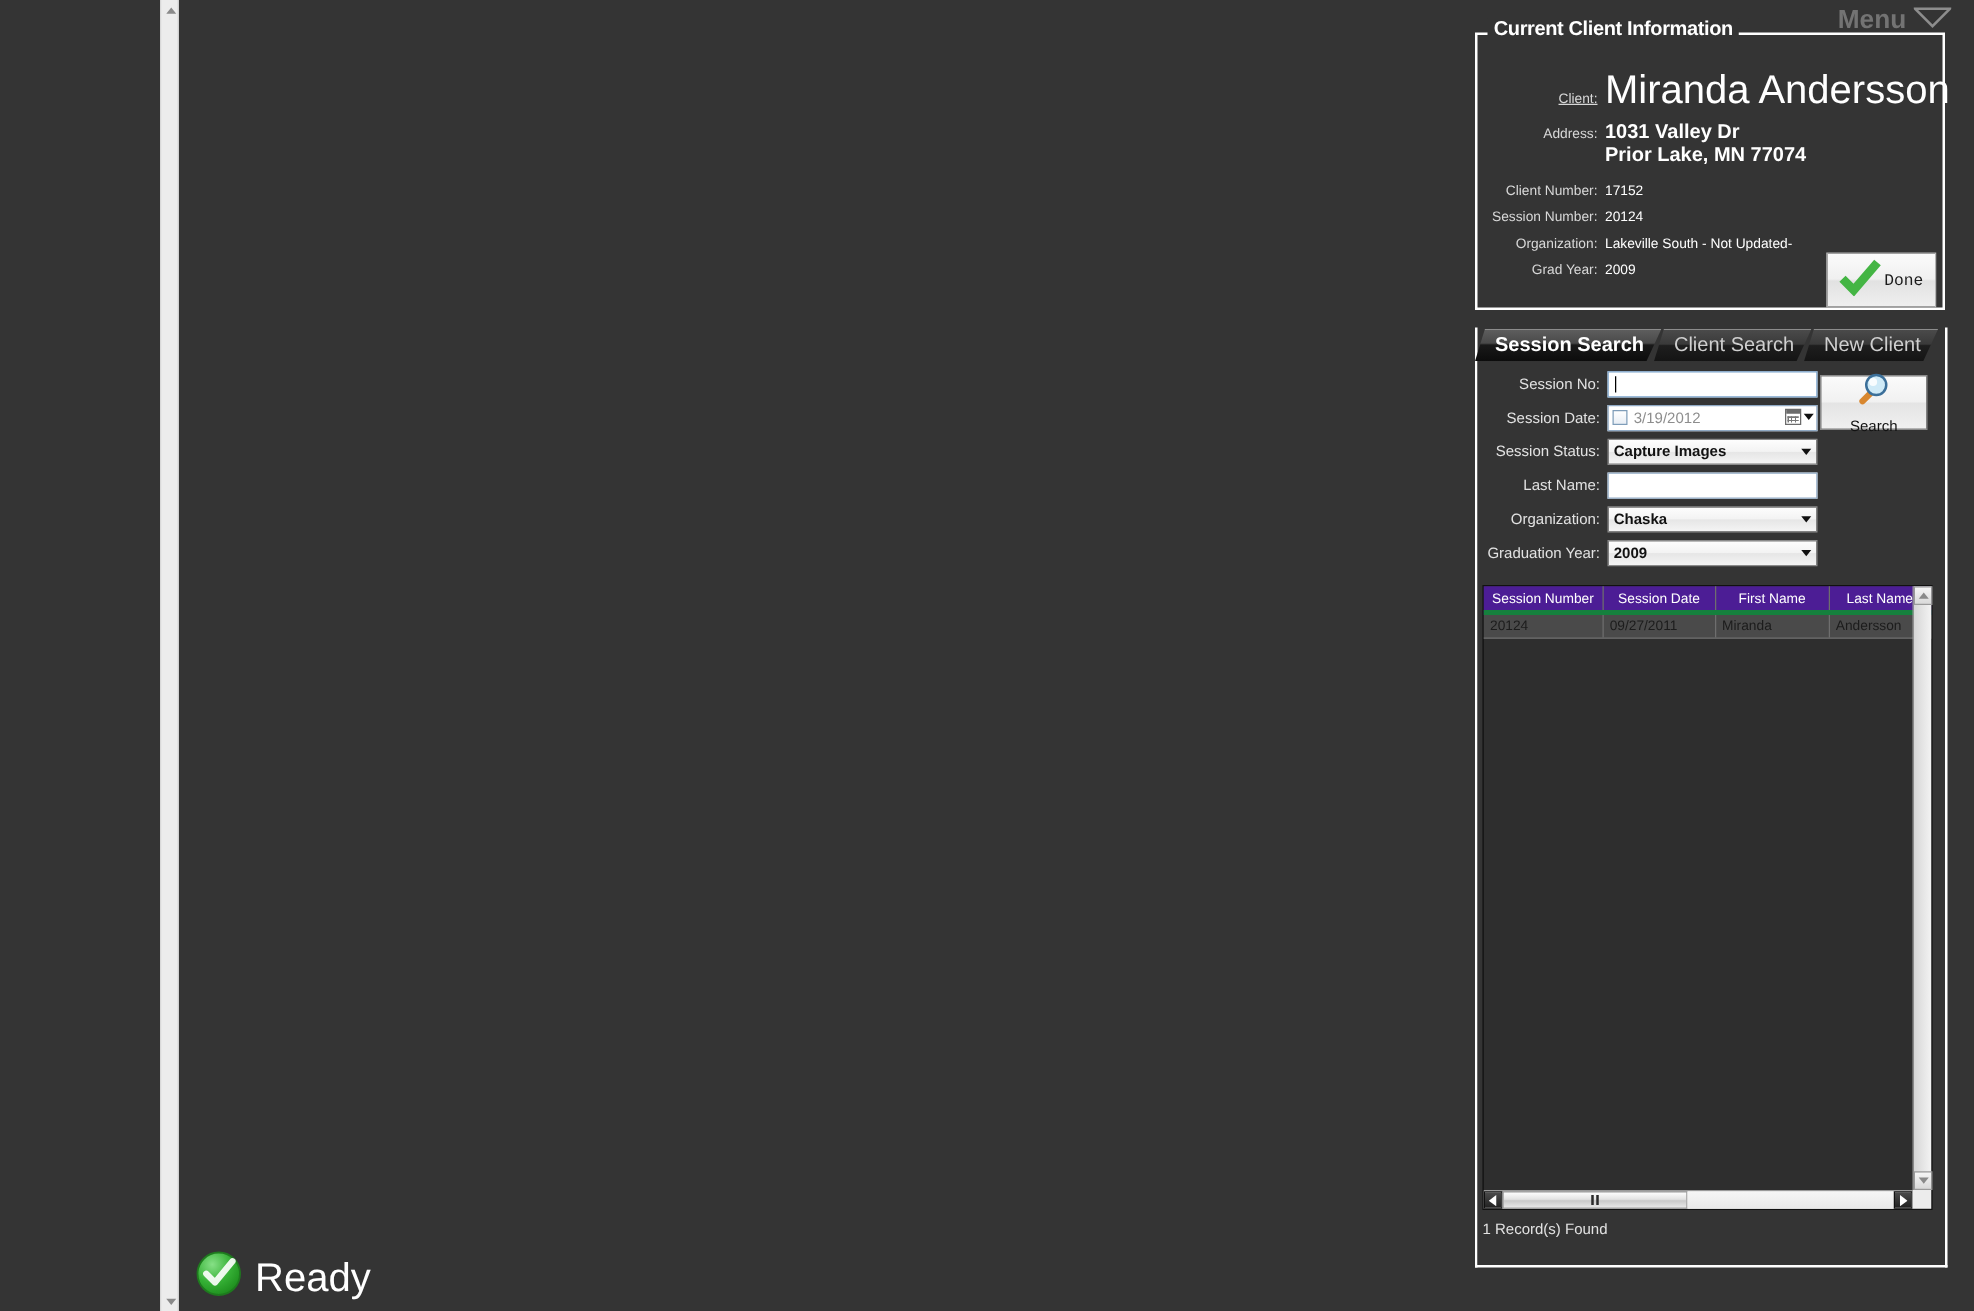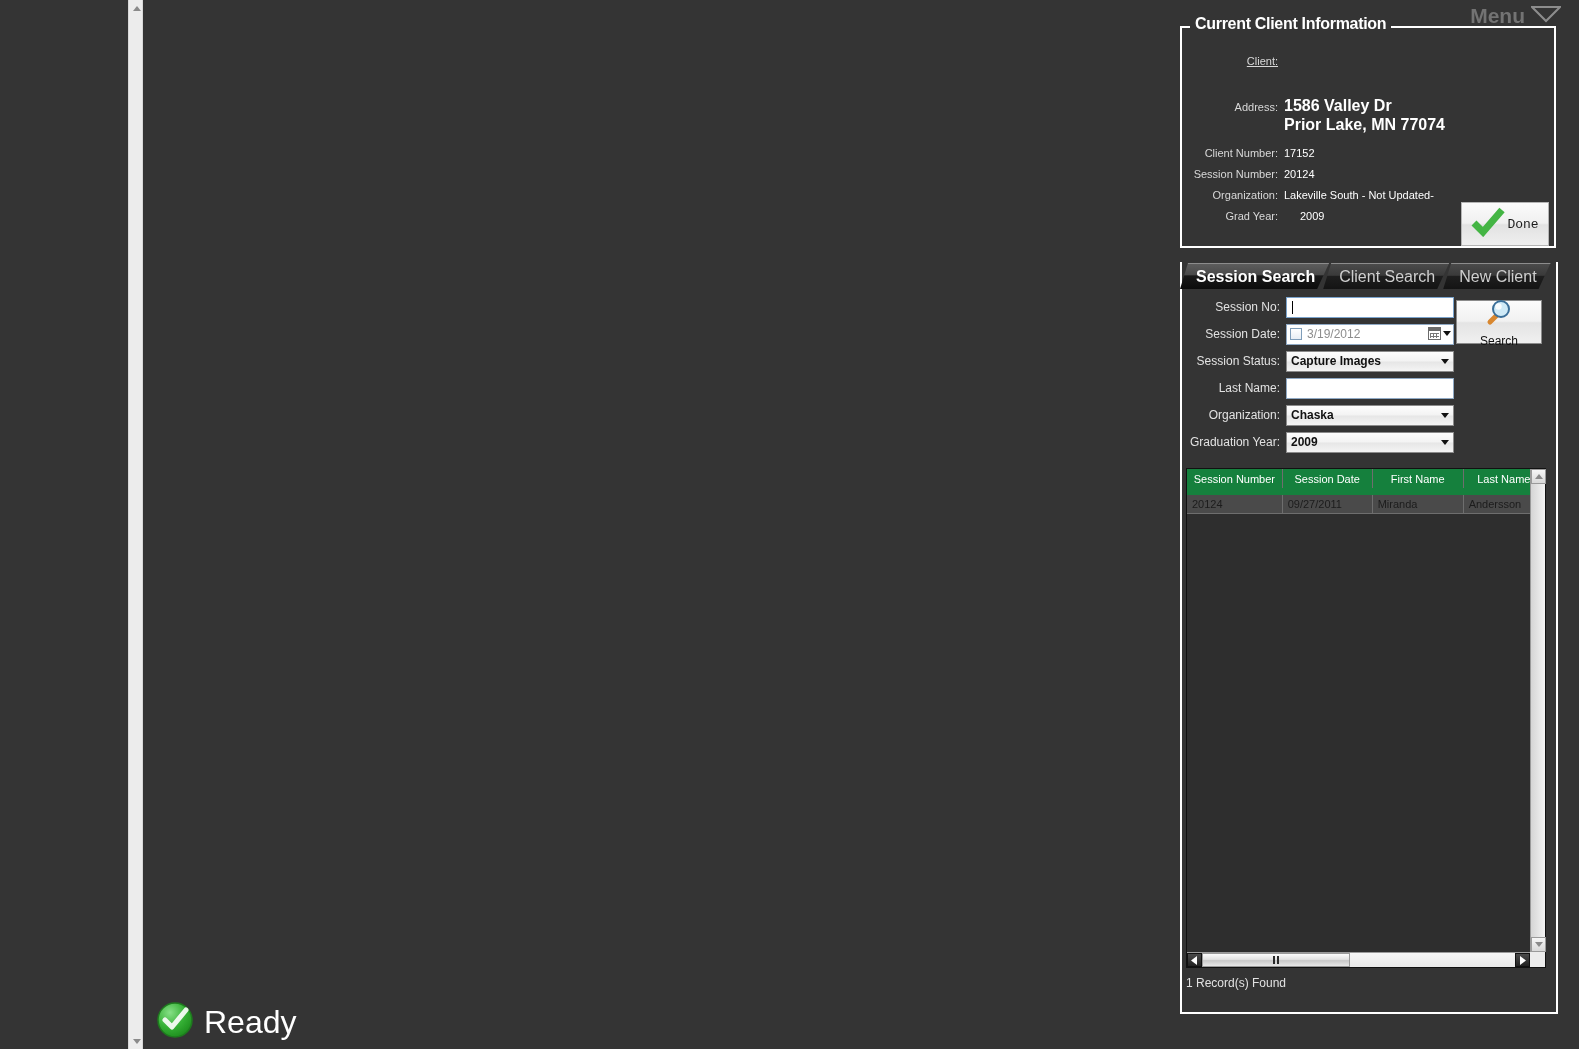--- a/index.html
+++ b/index.html
@@ -363,22 +363,22 @@
     top: 180px;
     width: 360px;
     height: 500px;
     border: 1px solid #111111;
     background: #2e2e2e;
     box-sizing: border-box;
   }
   .grid-header {
     display: flex;
     height: 19px;
-    background: #15803d;
-    border-bottom: 7px solid #15803d;
+    background: #4c1d95;
+    border-bottom: 4px solid #15803d;
   }
   .gh-cell {
     color: #ffffff;
     font-size: 11px;
     display: flex;
     align-items: center;
     justify-content: center;
     border-right: 1px solid #6e6e6e;
     box-sizing: border-box;
     white-space: nowrap;
@@ -529,43 +529,44 @@
         <polygon points="1,2 29,2 15,16" fill="none" stroke="#8d8d8d" stroke-width="2"></polygon>
       </svg>
     </span>
   </div>
 
   <div class="client-panel">
     <div class="client-panel-legend">Current Client Information</div>
 
     <div class="cp-row" style="left:0px; top:27px;">
       <div class="cp-label" style="padding-bottom:2px;text-decoration:underline;">Client:</div>
+      <div class="cp-client-name">Miranda Andersson</div>
     </div>
 
     <div class="cp-row" style="left:0px; top:68px;">
       <div class="cp-label">Address:</div>
       <div>
-        <div class="cp-address">1586 Valley Dr</div>
+        <div class="cp-address">1031 Valley Dr</div>
         <div class="cp-address">Prior Lake, MN 77074</div>
       </div>
     </div>
 
     <div class="cp-row" style="left:0px; top:119px;">
       <div class="cp-label">Client Number:</div>
       <div class="cp-value">17152</div>
     </div>
     <div class="cp-row" style="left:0px; top:140px;">
       <div class="cp-label">Session Number:</div>
       <div class="cp-value">20124</div>
     </div>
     <div class="cp-row" style="left:0px; top:161px;">
       <div class="cp-label">Organization:</div>
       <div class="cp-value">Lakeville South - Not Updated-</div>
     </div>
-    <div class="cp-row" style="left:0px; top:182px;gap:16px;">
+    <div class="cp-row" style="left:0px; top:182px;">
       <div class="cp-label">Grad Year:</div>
       <div class="cp-value">2009</div>
     </div>
 
     <div class="done-button">
       <span>
         <svg width="34" height="30" viewBox="0 0 34 30">
           <polyline points="3,16 12,25 31,3" fill="none" stroke="#44b544" stroke-width="7" stroke-linecap="butt" stroke-linejoin="miter"></polyline>
         </svg>
       </span>

